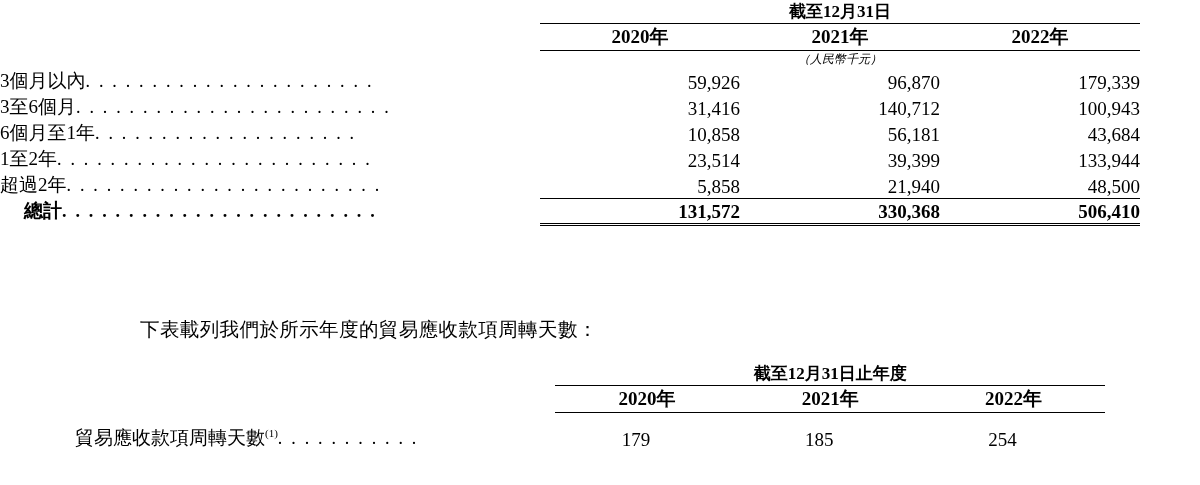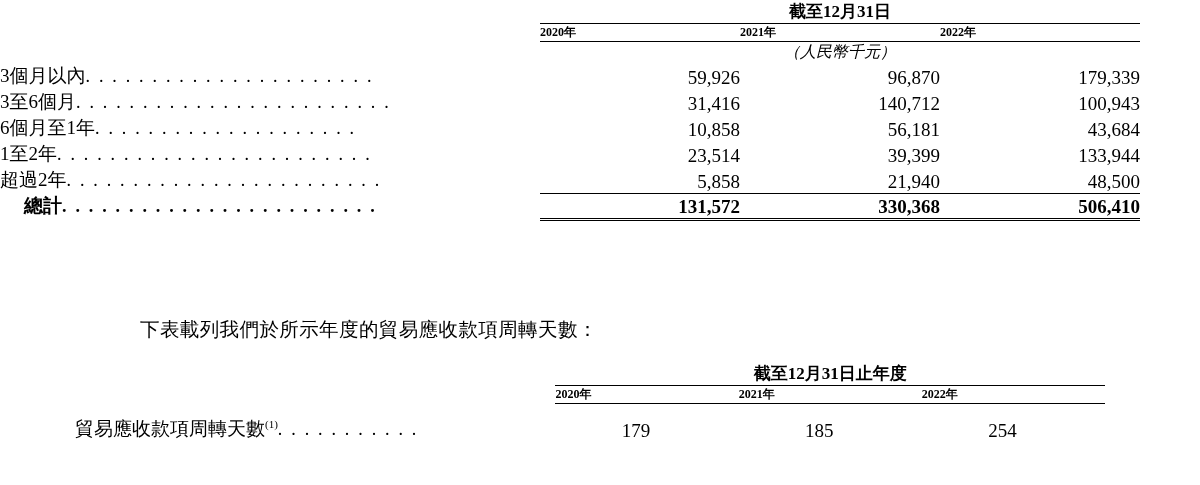--- a/index.html
+++ b/index.html
@@ -54,33 +54,33 @@
     font-size: 17px;
     font-weight: bold;
     padding-bottom: 4px;
   }
 
   .rule-top {
     border-bottom: 1.4px solid #000;
   }
 
   .yr {
-    text-align: left;
-    font-size: 12px;
+    text-align: center;
+    font-size: 19px;
     font-weight: bold;
     padding: 4px 0 5px 0;
   }
 
   .yr-rule {
     border-bottom: 1.1px solid #000;
   }
 
   .currency {
     text-align: center;
-    font-size: 16px;
+    font-size: 12px;
     font-style: italic;
     padding: 3px 0 6px 0;
     margin-top: 34px;
   }
 
   .rowlabel {
     font-size: 19px;
     white-space: nowrap;
     padding: 3.5px 0 3.5px 60px;
     letter-spacing: 0px;

